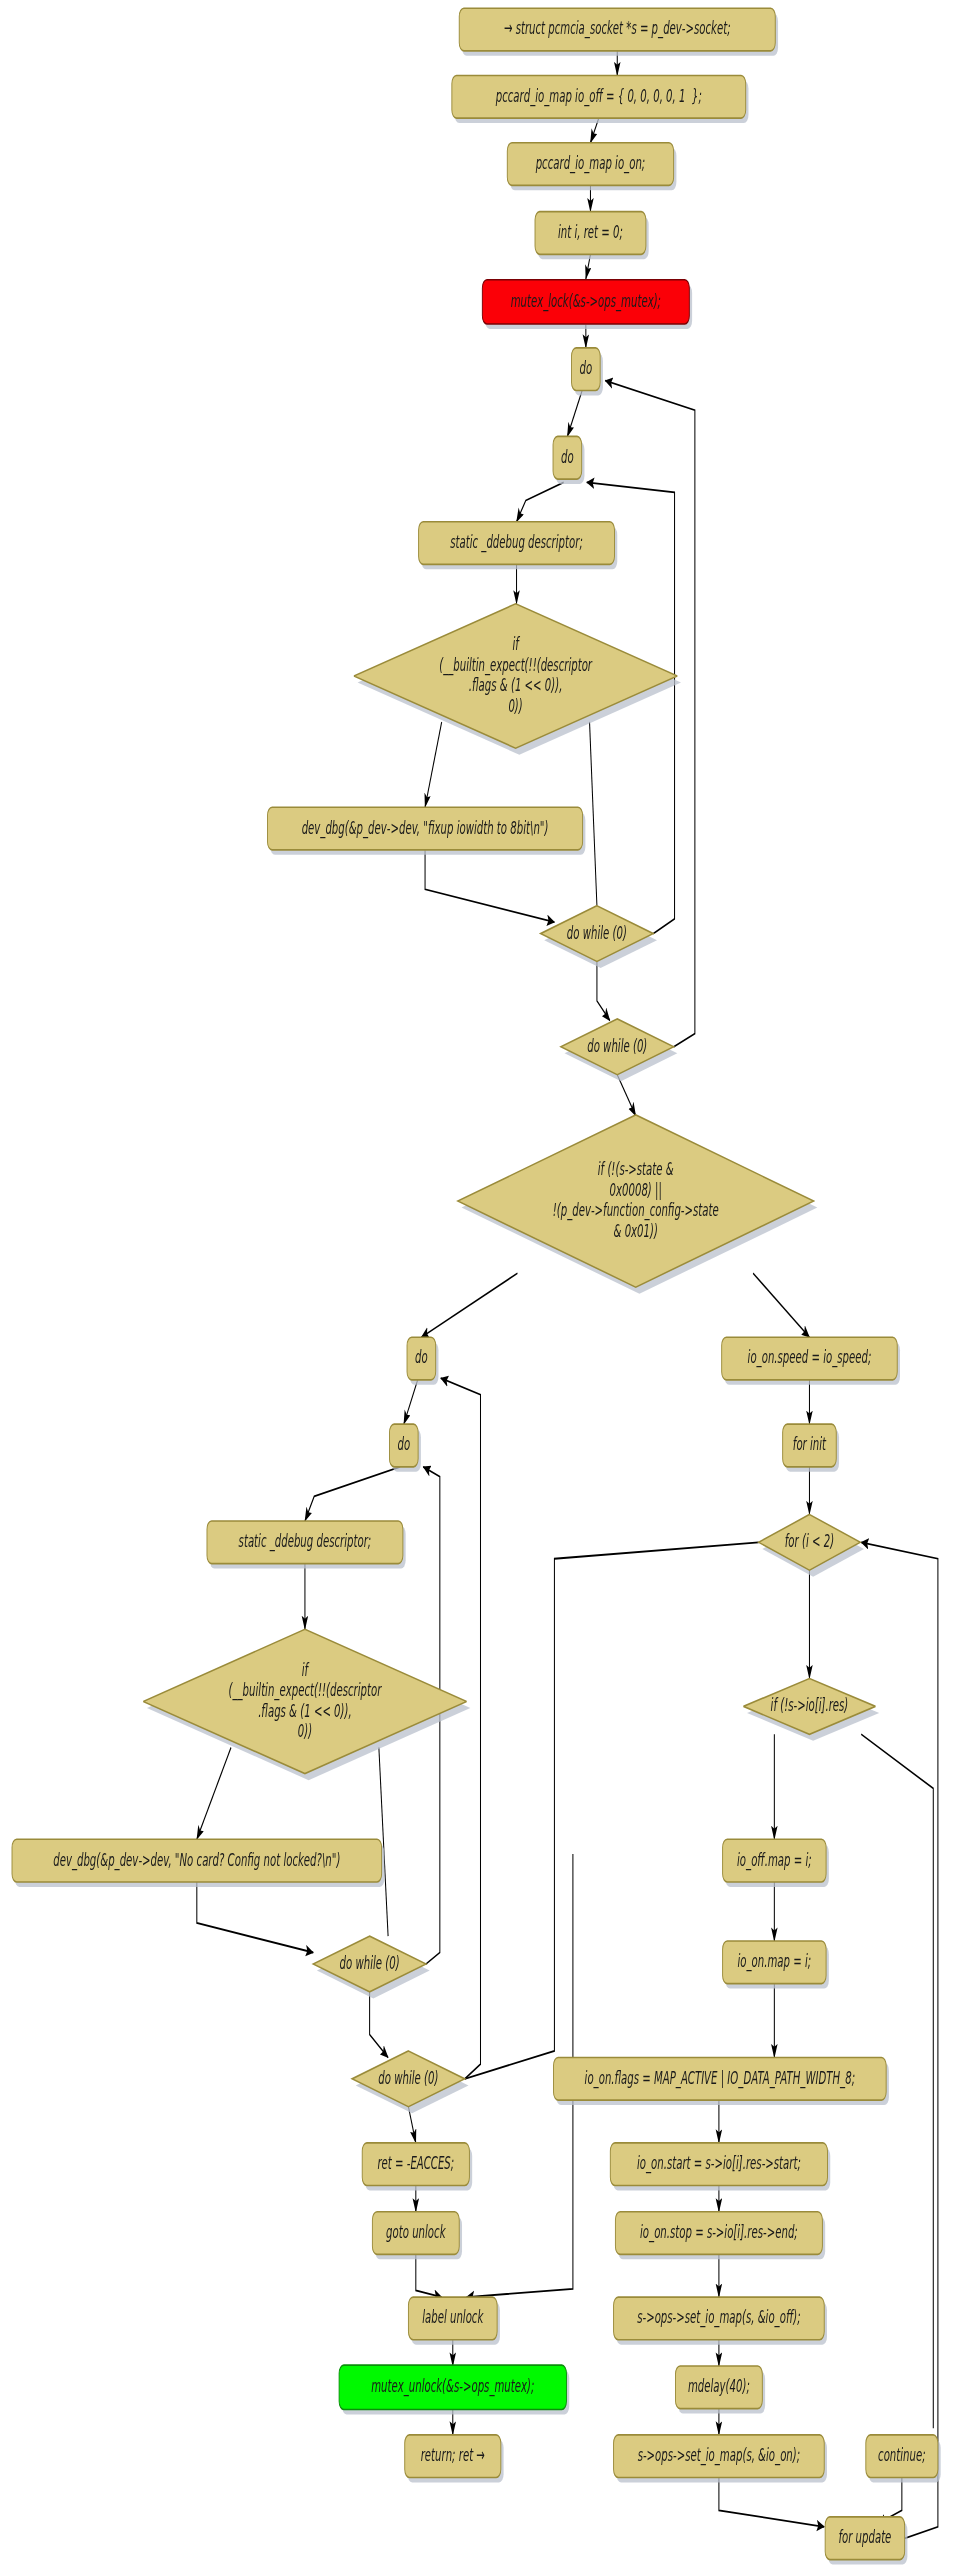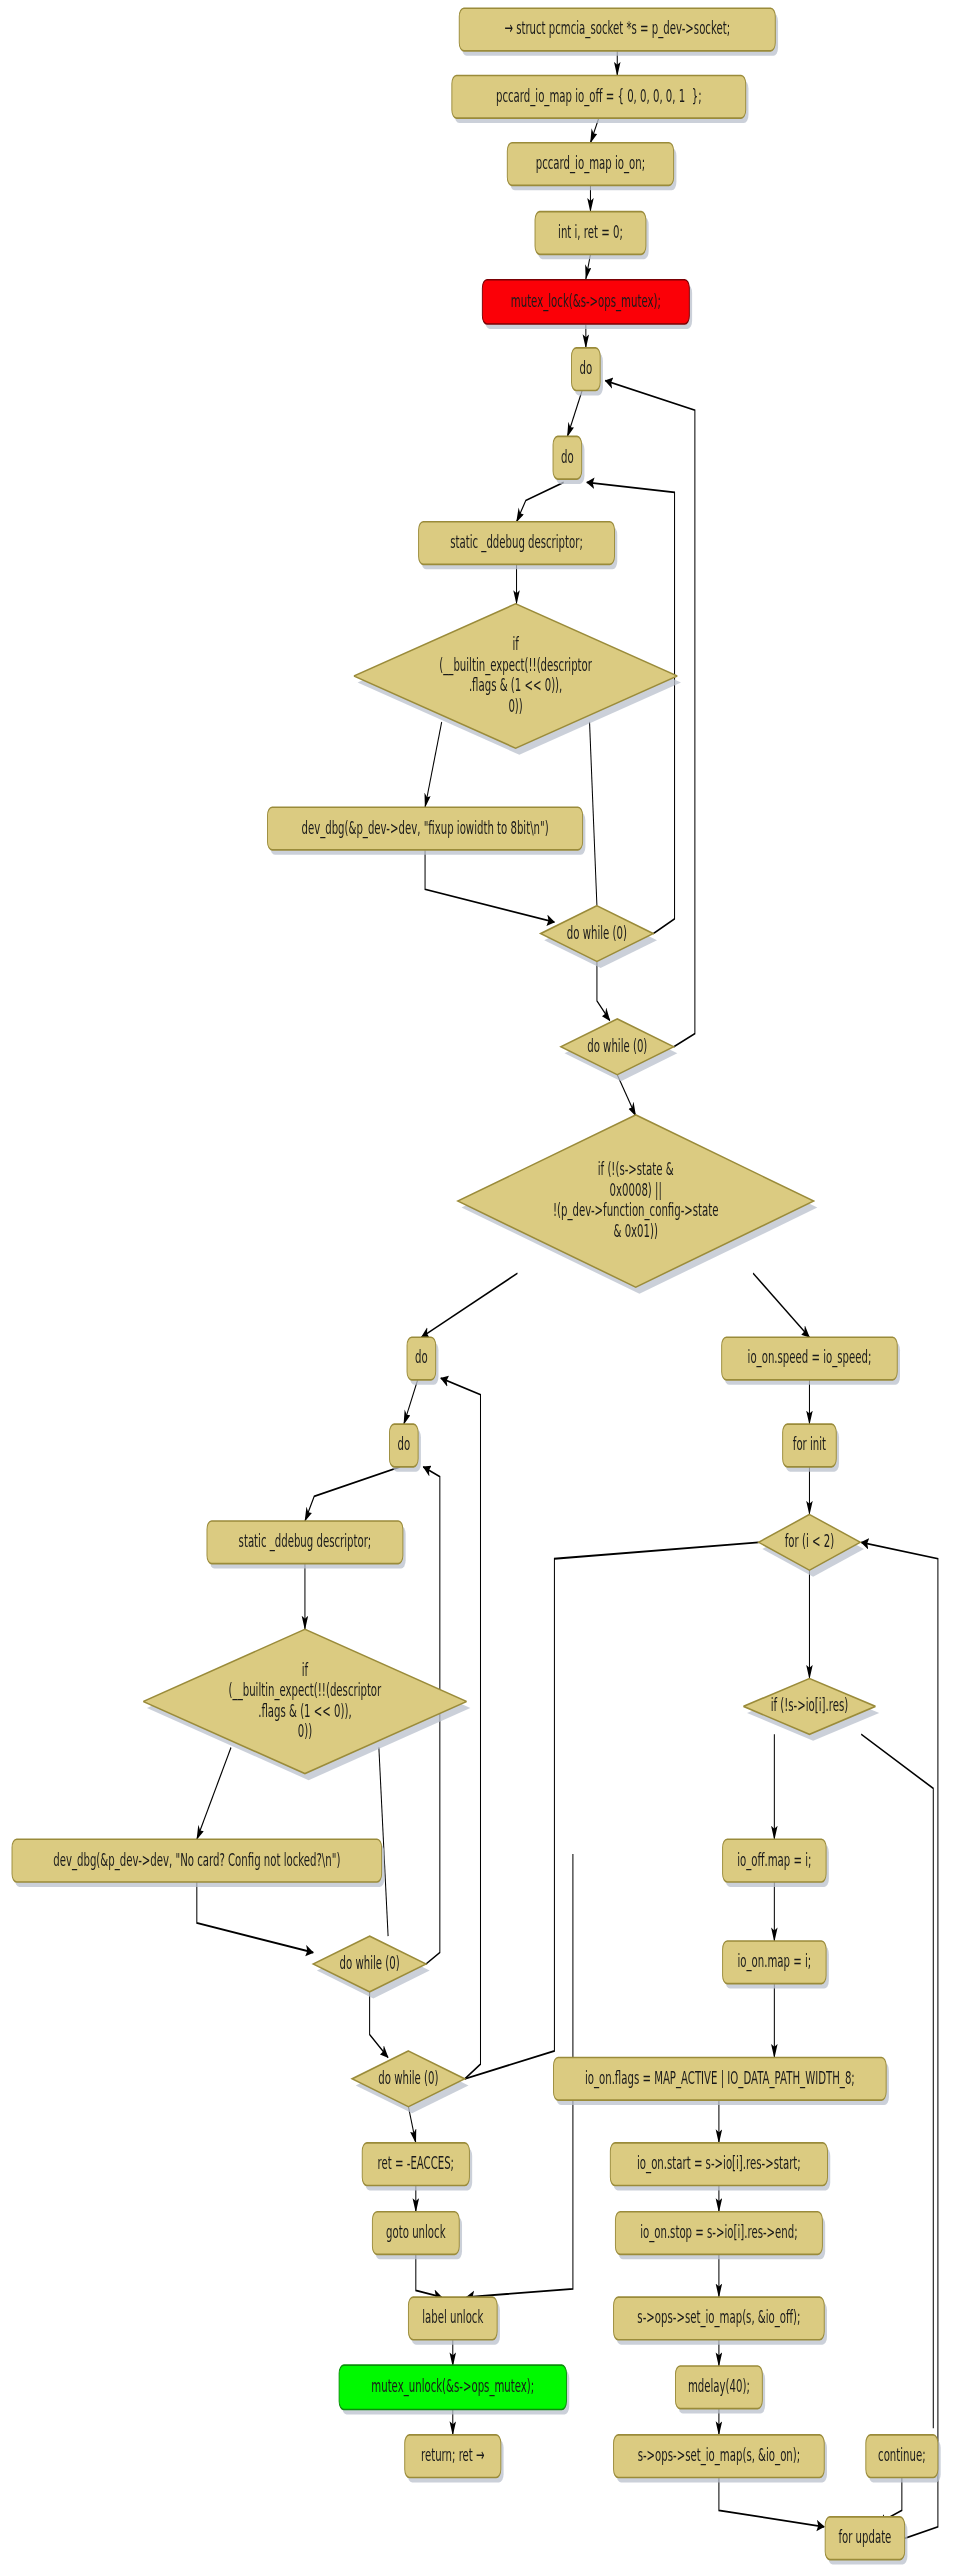--- a/index.html
+++ b/index.html
@@ -10,20 +10,21 @@
   body {
     width: 961px;
     height: 2576px;
     font-family: "DejaVu Sans", sans-serif;
     overflow: hidden;
   }
   #flow-root {
     position: relative;
     width: 961px;
     height: 2576px;
+    font-style: italic;
   }
   svg#flow-svg {
     position: absolute;
     top: 0;
     left: 0;
     width: 961px;
     height: 2576px;
     display: block;
   }
   .node-text {

